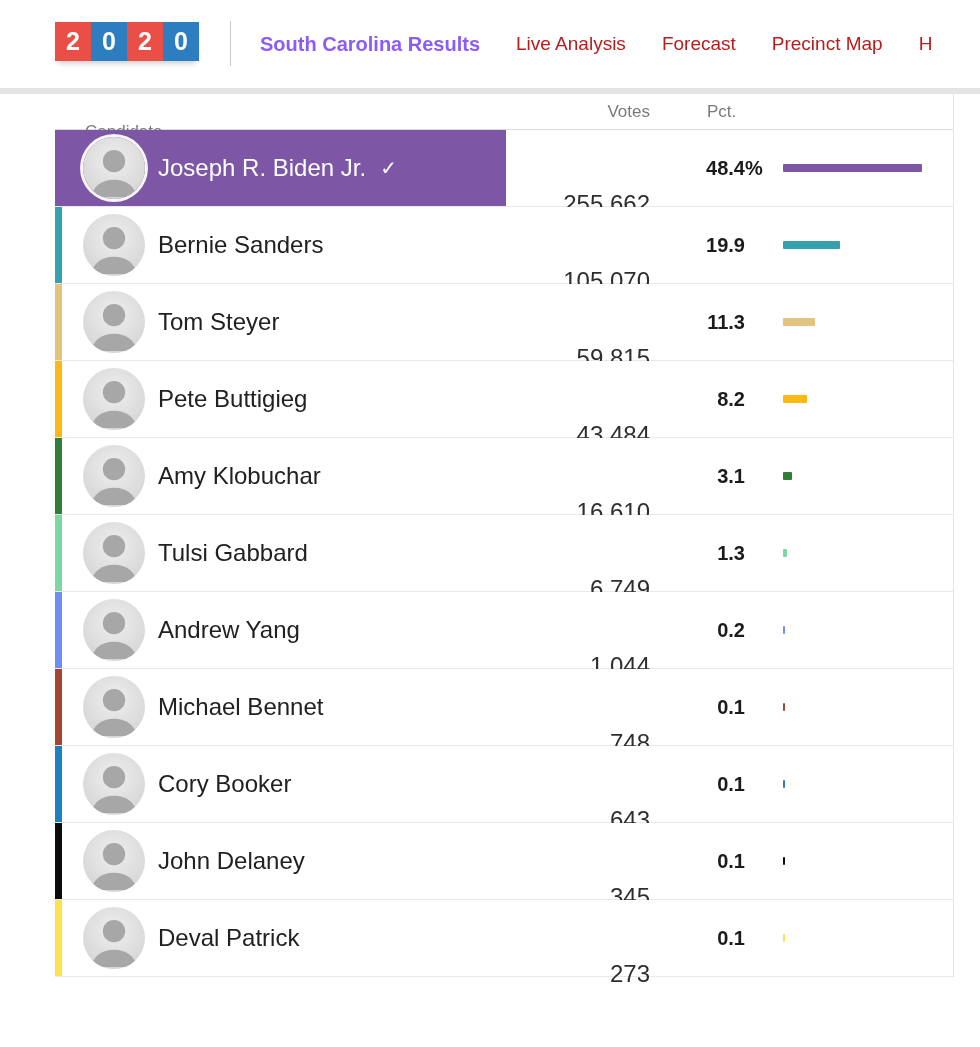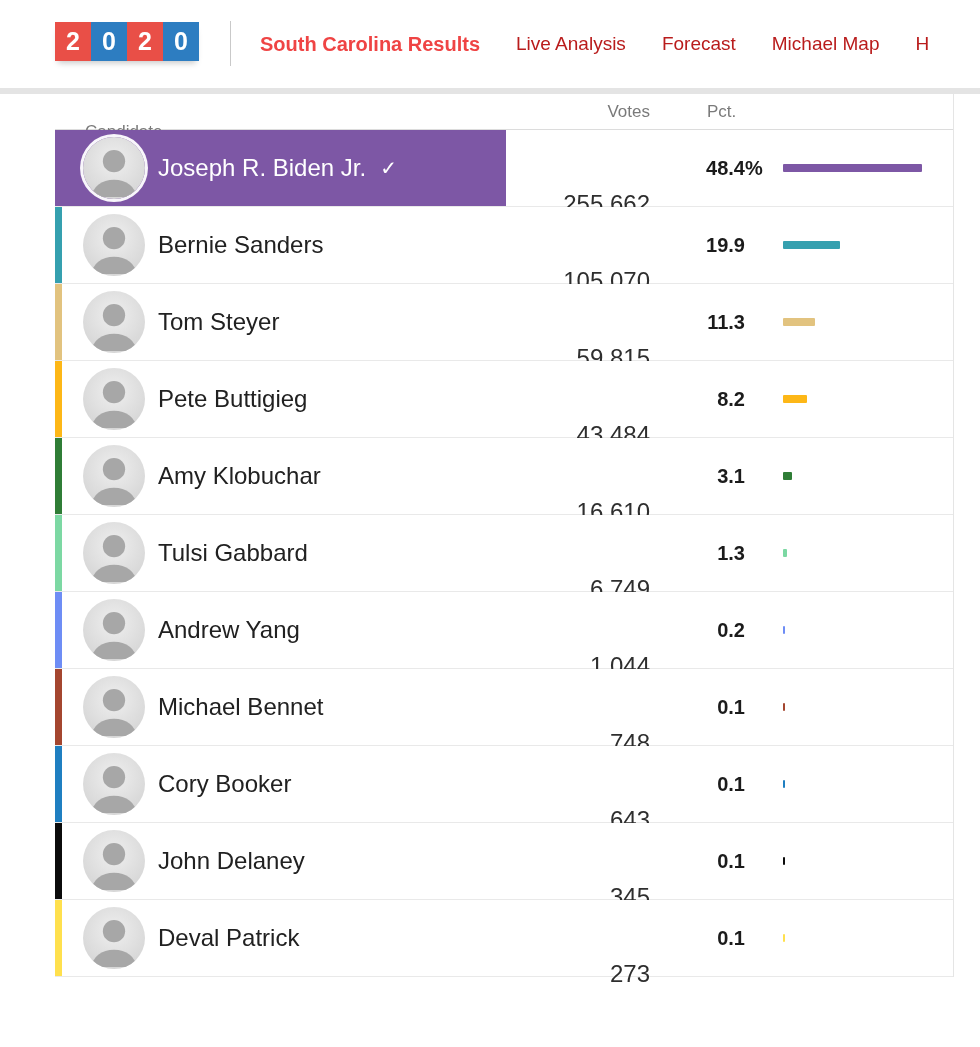--- a/index.html
+++ b/index.html
@@ -11,21 +11,21 @@
   }
 
   
   .header { position:absolute; top:0; left:0; width:980px; height:88px; background:#fff; }
   .logo { position:absolute; left:55px; top:22px; display:flex; cursor:pointer;
           box-shadow:0 5px 6px -3px rgba(0,0,0,.22); }
   .logo-sq { width:36px; height:39px; display:flex; align-items:center; justify-content:center;
              color:#fff; font-weight:700; font-size:25px; line-height:1; }
   .header-divider { position:absolute; left:230px; top:21px; width:1px; height:45px; background:#c9c9c9; }
   .nav { position:absolute; left:260px; top:0; height:88px; display:flex; align-items:center; gap:36px; }
-  .nav-title { font-size:20px; font-weight:700; color:#ef4444; white-space:nowrap; cursor:pointer; }
+  .nav-title { font-size:20px; font-weight:700; color:#8b5cf6; white-space:nowrap; cursor:pointer; }
   .nav-item { font-size:19px; color:#b91c1c; white-space:nowrap; cursor:pointer; }
 
   .header-band { position:absolute; top:88px; left:0; width:980px; height:6px; background:#e4e4e4; }
 
   
   .table { position:absolute; top:94px; left:55px; width:899px; background:#fff;
            border-right:1px solid #e5e5e5; }
   .thead { position:relative; height:36px; border-bottom:1px solid #dcdcdc; background:#fff; }
   .th { position:absolute; top:50%; transform:translateY(-50%); font-size:17px; color:#7a7a7a; }
   .th-candidate { left:30px;margin-top:20px; }
@@ -68,21 +68,21 @@
     <span class="logo-sq" style="background: rgb(45, 125, 193);">0</span>
   </div>
   <div class="header-divider"></div>
   <nav class="nav">
     <span class="nav-title">South Carolina Results</span>
 
   <span class="nav-item">Live Analysis</span>
 
   <span class="nav-item">Forecast</span>
 
-  <span class="nav-item">Michael Map</span>
+  <span class="nav-item">Precinct Map</span>
 
   <span class="nav-item">H</span>
 </nav>
 </div>
 
 <div class="header-band"></div>
 
 <div class="table">
   <div class="thead">
     <span class="th th-candidate">Candidate</span>

